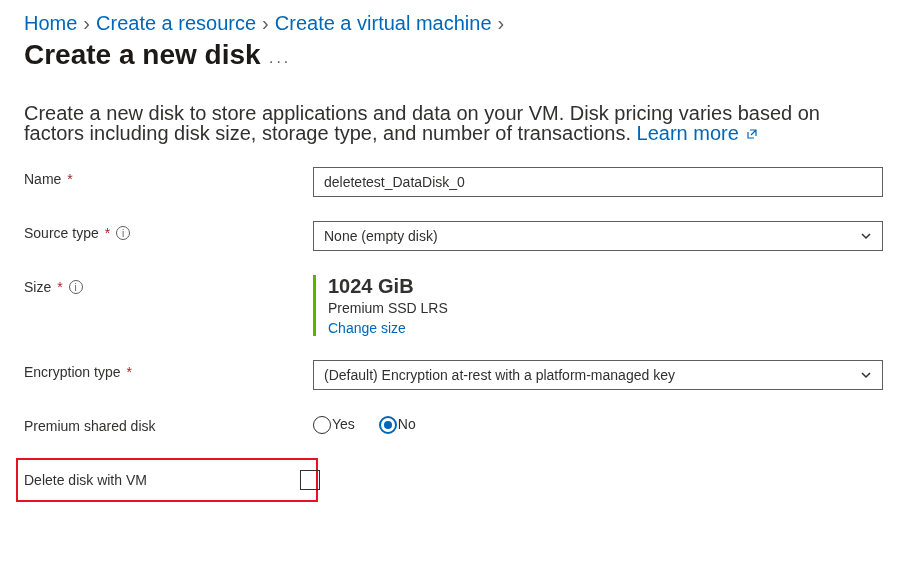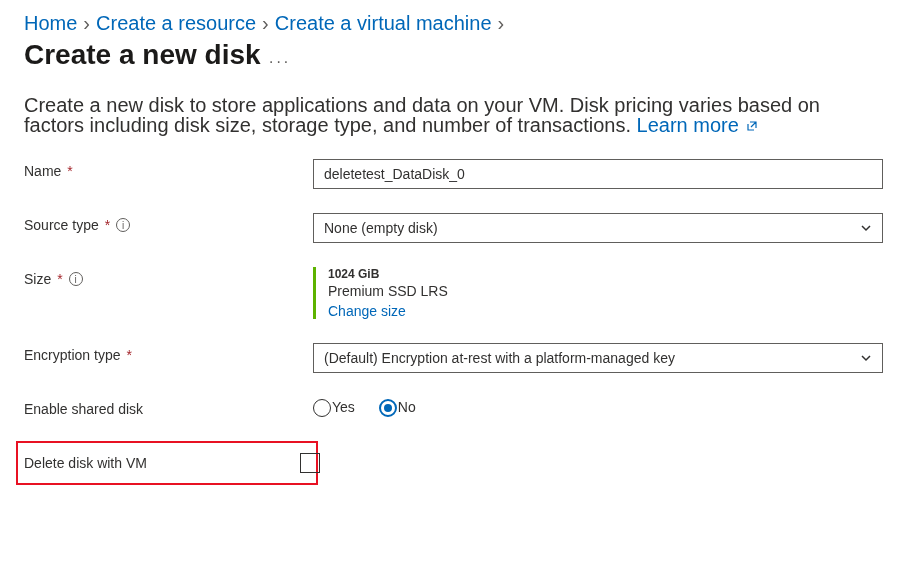--- a/index.html
+++ b/index.html
@@ -13,21 +13,21 @@
     }
     .breadcrumb {
       display: flex;
       align-items: center;
       gap: 6px;
       font-size: 20px;
       margin-bottom: 4px;
     }
     .breadcrumb a { color: #0067b8; text-decoration: none; cursor: pointer; }
     .breadcrumb .sep { color: #605e5c; }
-    .title-row { display: flex; align-items: flex-end; gap: 8px; margin-bottom: 24px; }
+    .title-row { display: flex; align-items: flex-end; gap: 8px; margin-bottom: 32px; }
     .title { font-size: 28px; font-weight: 600; color: #1b1a19; }
     .more-icon { color: #605e5c; font-size: 16px; letter-spacing: 2px; cursor: pointer; }
     .description { font-size: 20px; color: #323130; line-height: 20px; margin-bottom: 24px; max-width: 820px; }
     .learn-link { color: #0067b8; text-decoration: none; cursor: pointer; }
     .ext-icon { display: inline-block; margin-left: 2px; }
     .form-row { display: flex; align-items: flex-start; margin-bottom: 24px; }
     .form-label { width: 275px; flex-shrink: 0; display: flex; align-items: center; gap: 6px; padding-top: 4px; }
     .form-label .req { color: #a4262c; }
     .info-icon { display: inline-flex; width: 14px; height: 14px; border: 1px solid #605e5c; border-radius: 50%; align-items: center; justify-content: center; font-size: 10px; color: #605e5c; cursor: pointer; }
     .form-control { flex: 1; max-width: 570px; margin-left: 14px; }
@@ -47,21 +47,21 @@
       padding: 0 10px;
       font-size: 14px;
       display: flex;
       align-items: center;
       justify-content: space-between;
       cursor: pointer;
       background: #fff;
     }
     .chevron { width: 12px; height: 12px; }
     .size-block { border-left: 3px solid #5db300; padding-left: 12px; }
-    .size-value { font-weight: 600; font-size: 12px; margin-bottom: 2px; }
+    .size-value { font-weight: 600; font-size: 20px; margin-bottom: 2px; }
     .size-type { font-size: 14px; margin-bottom: 4px; }
     .size-change { color: #0067b8; text-decoration: none; cursor: pointer; }
     .radio-group { display: flex; align-items: center; gap: 24px; padding-top: 2px; }
     .radio-option { display: flex; align-items: flex-start; gap: 1px; cursor: pointer; }
     .radio-circle { width: 18px; height: 18px; border: 1px solid #323130; border-radius: 50%; display: flex; align-items: center; justify-content: center; }
     .radio-circle.checked { border: 2px solid #0067b8; }
     .radio-dot { width: 8px; height: 8px; background: #0067b8; border-radius: 50%; }
     .checkbox { width: 20px; height: 20px; border: 1px solid #323130; cursor: pointer; }
     .highlight-row { border: 2px solid #e81123; margin-left: -8px; padding: 10px 6px; display: flex; align-items: center; width: 302px; }
     .highlight-row .form-label { width: 276px; padding-top: 0; }
@@ -146,21 +146,21 @@
       <span>(Default) Encryption at-rest with a platform-managed key</span>
       <svg class="chevron" viewBox="0 0 12 12">
           <path d="M2 4l4 4 4-4" stroke="#323130" stroke-width="1.5" fill="none"></path>
         </svg>
     </div>
   </div>
 </div>
 
 <div class="form-row">
   <div class="form-label">
-    <span>Enable shared disk</span>
+    <span>Premium shared disk</span>
   </div>
   <div class="form-control">
     <div class="radio-group">
       <label class="radio-option">
         <span class="radio-circle"></span>
         <span>Yes</span>
       </label>
       <label class="radio-option">
         <span class="radio-circle checked">
             <span class="radio-dot"></span>

